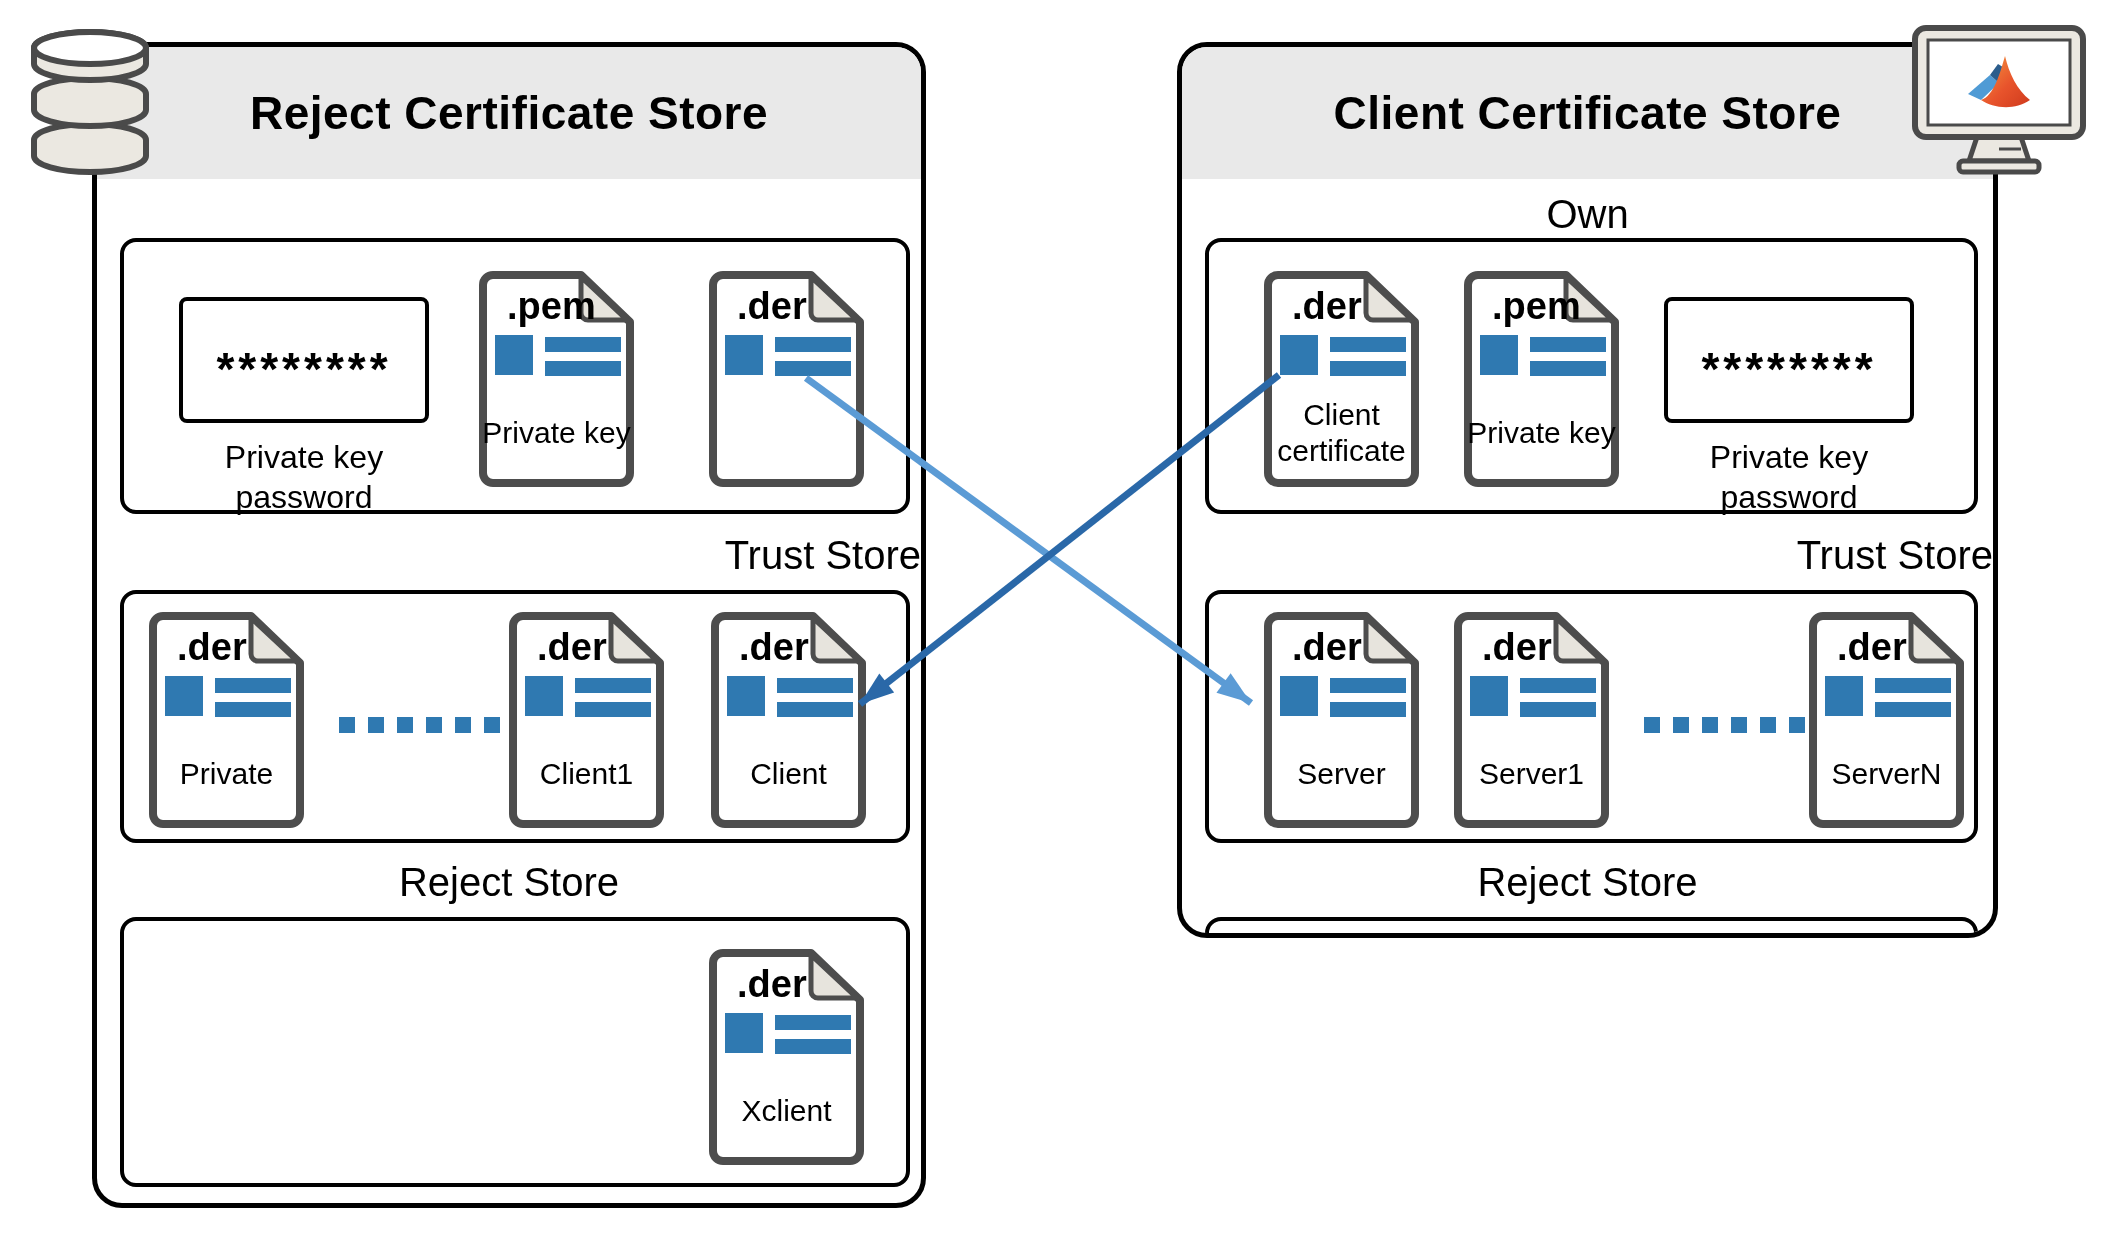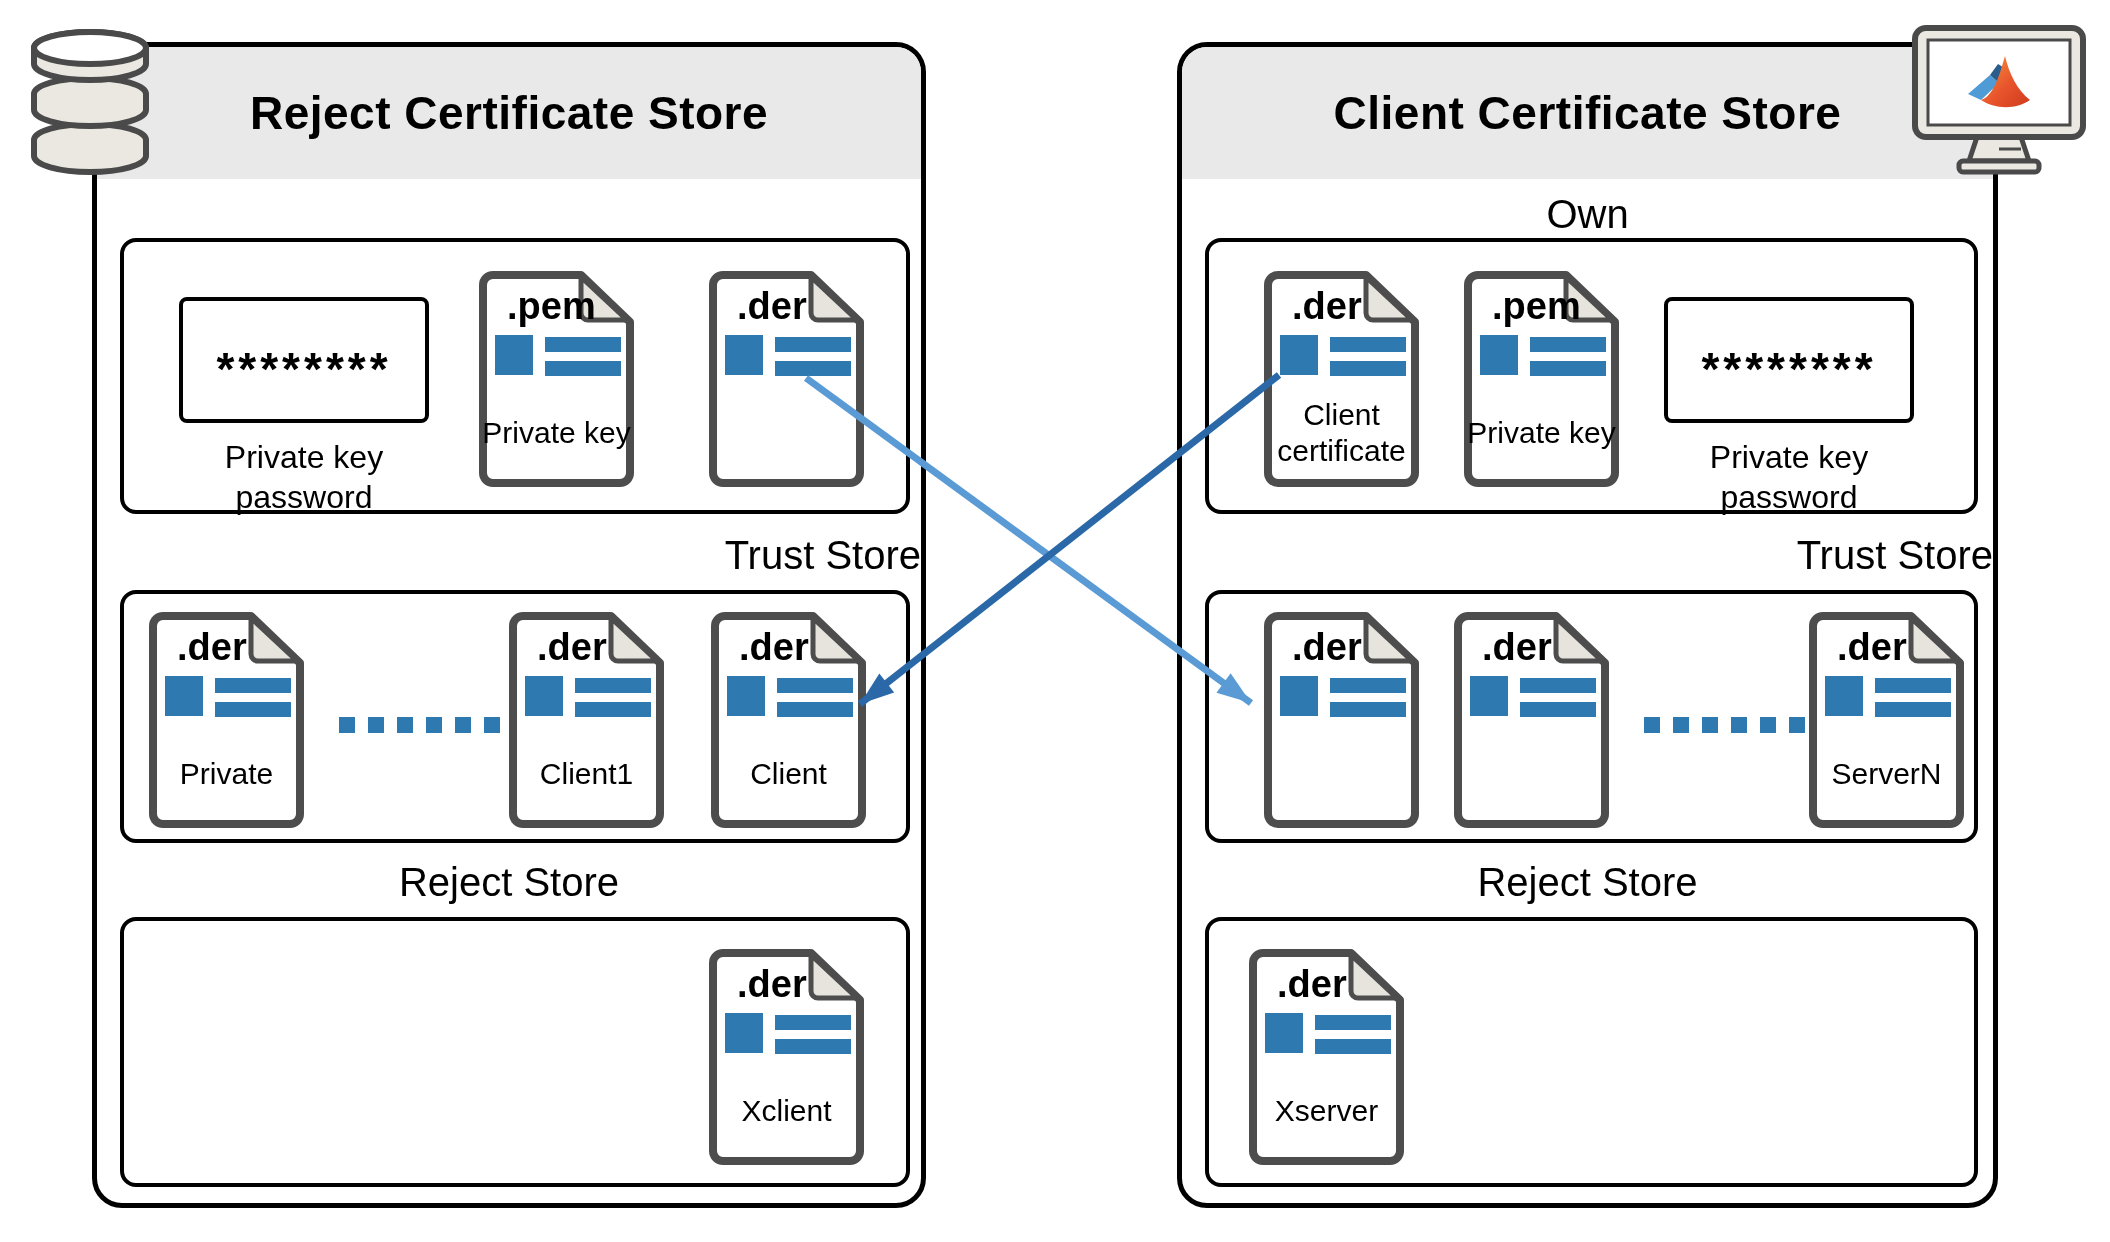--- a/index.html
+++ b/index.html
@@ -8,21 +8,21 @@
     font-family:"Liberation Sans", sans-serif;color:#000;overflow:hidden;
   }
   *{box-sizing:border-box;}
 
   
   .store{
     position:absolute;background:#ffffff;border:5px solid #000000;
     border-radius:30px;overflow:hidden;
   }
   .store-left{left:92px;top:42px;width:834px;height:1166px;}
-  .store-right{left:1177px;top:42px;width:821px;height:1166px;}
+  .store-right{left:1177px;top:42px;width:821px;height:896px;}
   .store-header{
     position:absolute;left:0;top:0;right:0;height:132px;background:#e9e9e9;
     display:flex;align-items:center;justify-content:center;
   }
   .store-title{font-size:46px;font-weight:bold;letter-spacing:0.5px;}
 
   .section-label{
     position:absolute;left:0;right:0;text-align:center;font-size:40px;line-height:44px;
   }
   .lbl-1{top:145px;} .lbl-2{top:486px;text-align:right;} .lbl-3{top:813px;}
@@ -212,31 +212,33 @@
     <div class="section-box box-2">
       <div class="file" style="left:55px;top:18px;">
         <svg class="paper" viewBox="0 0 155 216">
           <path class="sheet" d="M14 4 H102 L151 51 V202 a10 10 0 0 1 -10 10 H14 a10 10 0 0 1 -10 -10 V14 a10 10 0 0 1 10 -10 Z"></path>
           <path class="fold" d="M102 6 V42 a7 7 0 0 0 7 7 H148 Z"></path>
           <rect class="accent" x="16" y="64" width="38" height="40"></rect>
           <rect class="accent" x="66" y="66" width="76" height="15"></rect>
           <rect class="accent" x="66" y="90" width="76" height="15"></rect>
         </svg>
         <div class="ext">.der</div>
+        <div class="fname">Server</div>
       </div>
 
       <div class="file" style="left:245px;top:18px;">
         <svg class="paper" viewBox="0 0 155 216">
           <path class="sheet" d="M14 4 H102 L151 51 V202 a10 10 0 0 1 -10 10 H14 a10 10 0 0 1 -10 -10 V14 a10 10 0 0 1 10 -10 Z"></path>
           <path class="fold" d="M102 6 V42 a7 7 0 0 0 7 7 H148 Z"></path>
           <rect class="accent" x="16" y="64" width="38" height="40"></rect>
           <rect class="accent" x="66" y="66" width="76" height="15"></rect>
           <rect class="accent" x="66" y="90" width="76" height="15"></rect>
         </svg>
         <div class="ext">.der</div>
+        <div class="fname">Server1</div>
       </div>
 
       <div class="dot" style="left:435px;"></div>
       <div class="dot" style="left:464px;"></div>
       <div class="dot" style="left:493px;"></div>
       <div class="dot" style="left:522px;"></div>
       <div class="dot" style="left:551px;"></div>
       <div class="dot" style="left:580px;"></div>
 
       <div class="file" style="left:600px;top:18px;">

